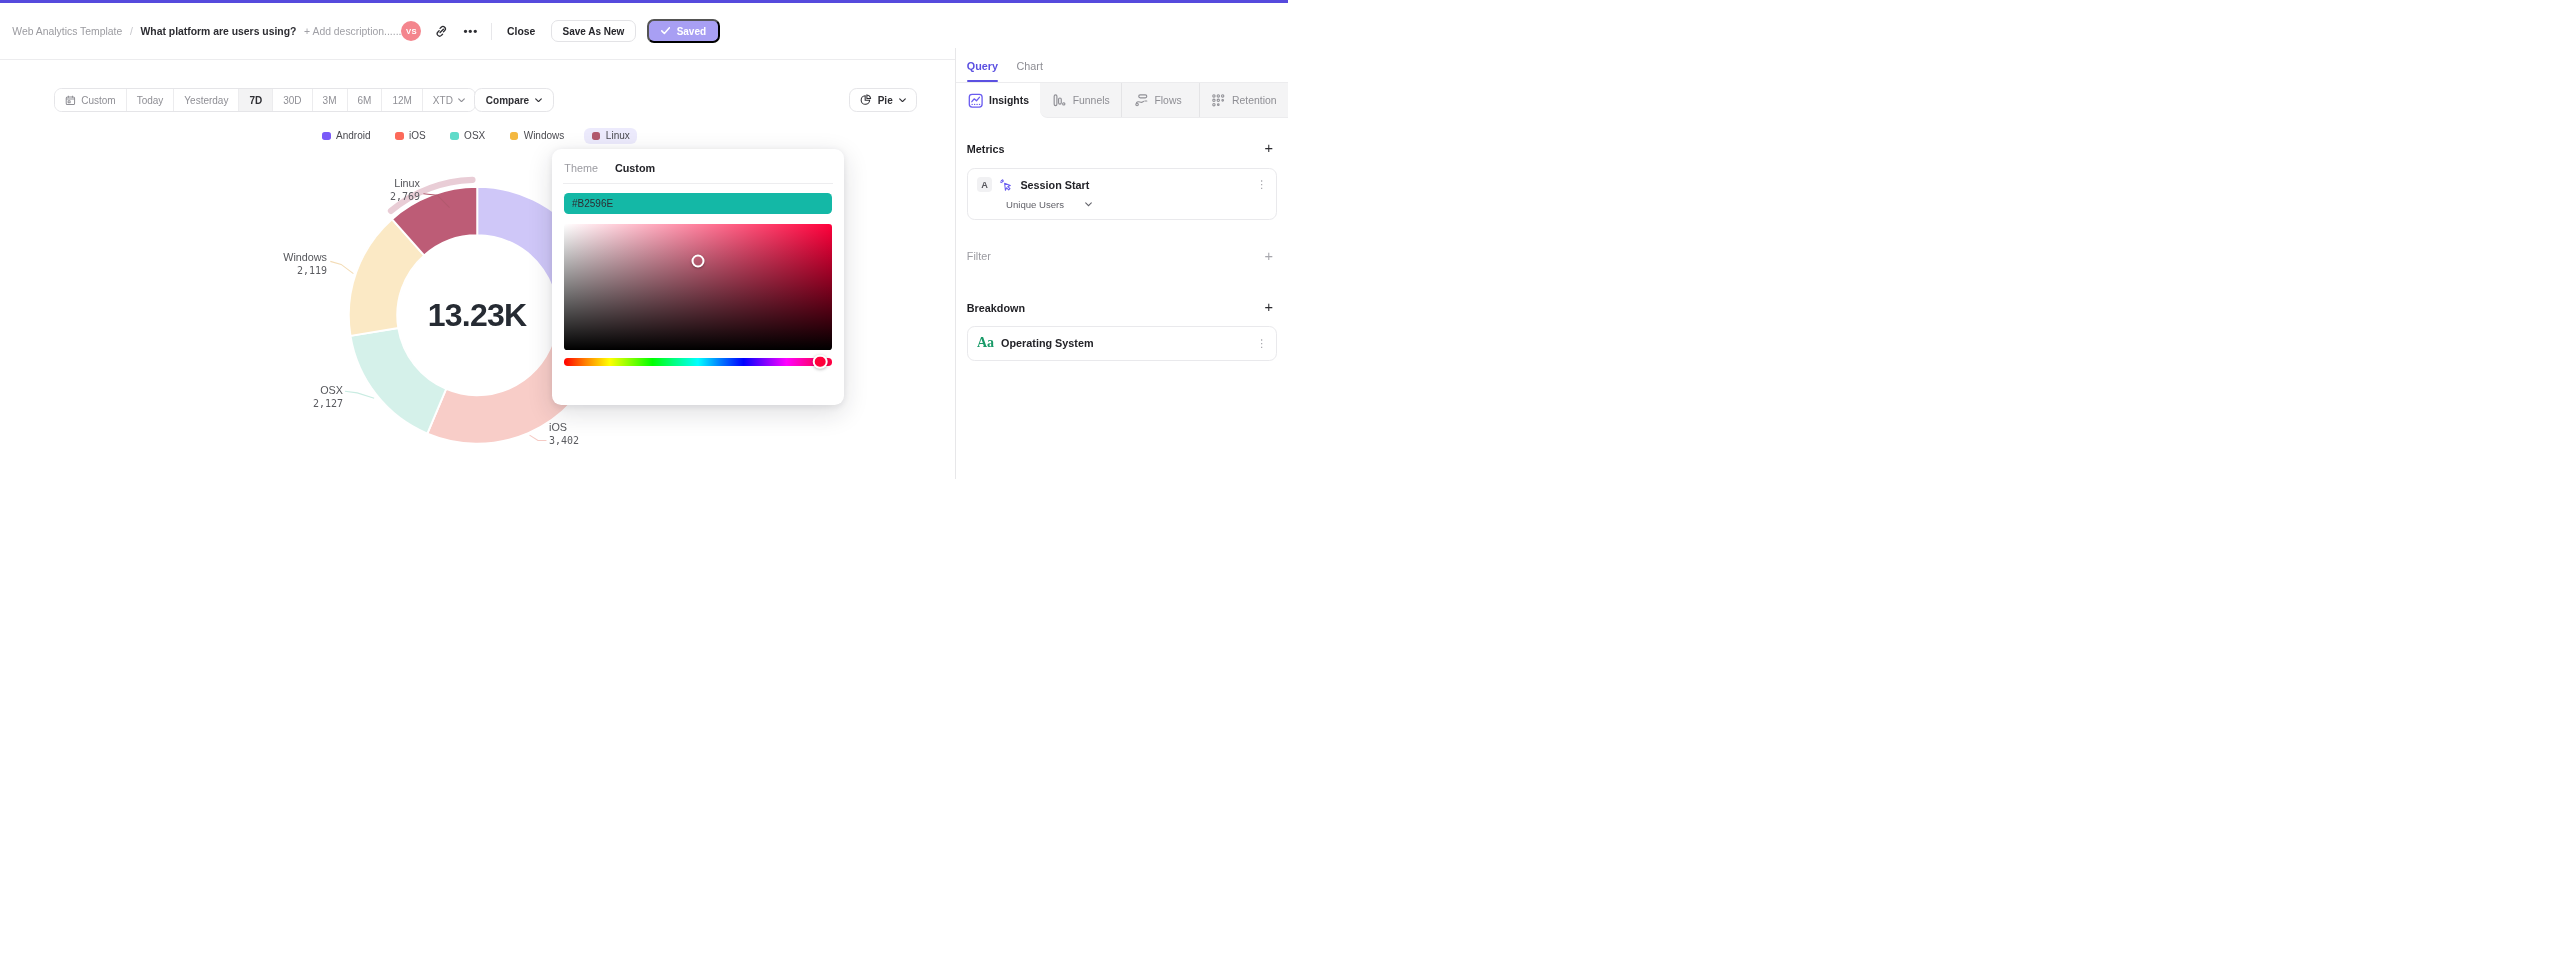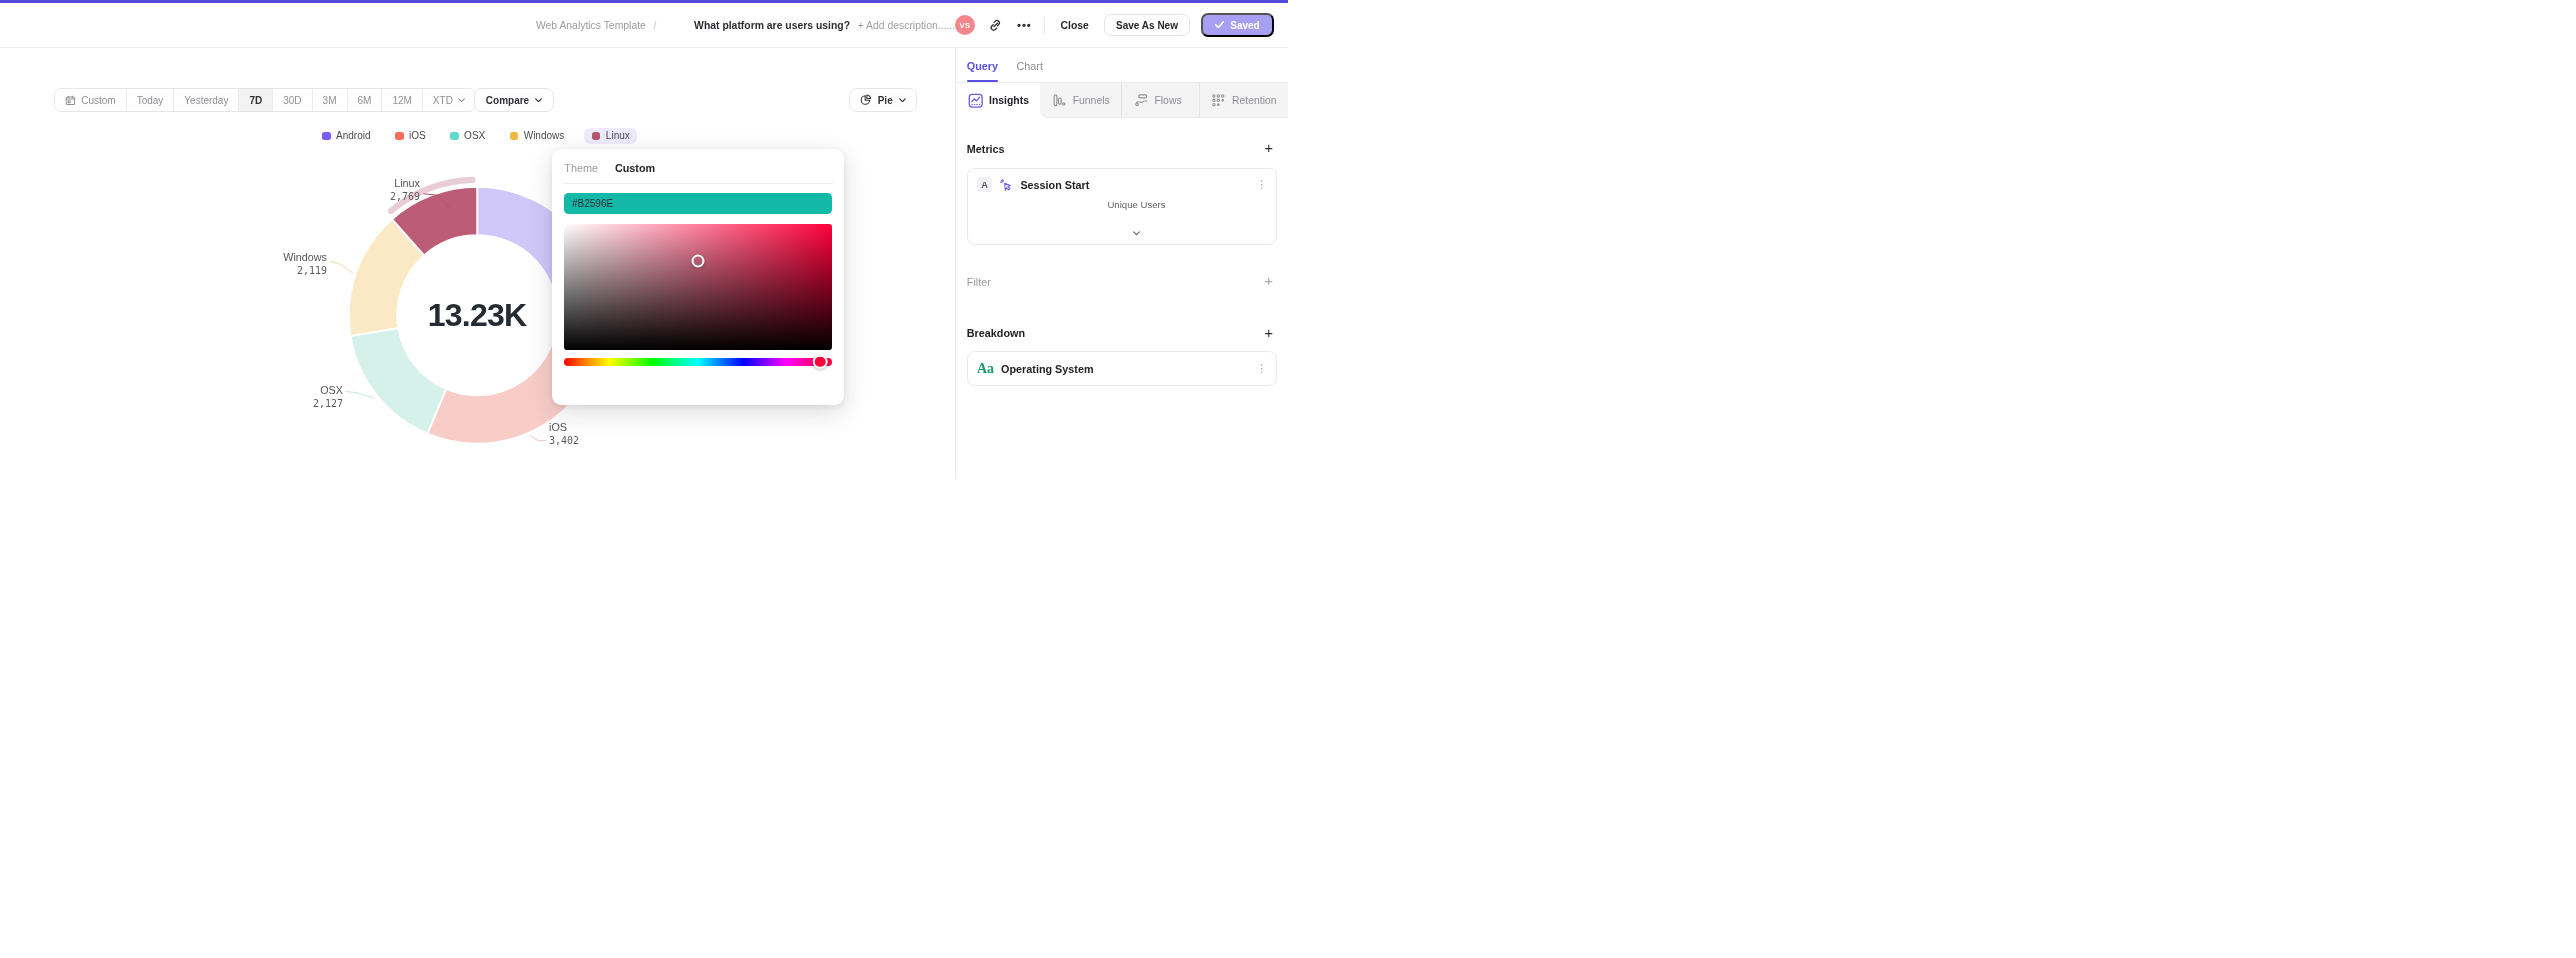--- a/index.html
+++ b/index.html
@@ -1,25 +1,25 @@
 <!DOCTYPE html>
 <html style="font-size:12.3px"><head>
 <meta charset="utf-8">
 <style>
   * { margin:0; padding:0; box-sizing:border-box; }
   body { background:#fff; font-family:"Liberation Sans", sans-serif; }
   .screen { position:relative; width:1288px; height:479px; background:#fff; overflow:hidden; color:#3a3a40; }
 
   
   .topbar { position:absolute; left:0; top:0; width:100%; height:3.1px; background:#564add; }
-  .header { position:absolute; left:0; top:3.1px; width:100%; height:45px; border-bottom:0.8px solid #ececee; display:flex; align-items:center; justify-content:flex-end; padding:0 14px 0 12.3px; background:#fff; }
+  .header { position:absolute; left:0; top:3.1px; width:100%; height:57px; border-bottom:0.8px solid #ececee; display:flex; align-items:center; justify-content:flex-start; padding:0 14px 0 12.3px; background:#fff; }
   .crumbs { display:flex; align-items:center; gap:7.7px; font-size:10.4px; }
   .crumb-root { color:#9b9ba0; cursor:pointer; }
   .crumb-sep { color:#c6c6cb; }
-  .crumb-title { color:#2d2d32; font-weight:700;margin-left:30px; }
+  .crumb-title { color:#2d2d32; font-weight:700; }
   .crumb-add { color:#a0a0a6; }
   .actions { display:flex; align-items:center; gap:10.8px; }
   .avatar { width:20px; height:20px; border-radius:50%; background:#f4858d; color:#fff; font-size:7.7px; font-weight:700; display:flex; align-items:center; justify-content:center; letter-spacing:0.4px; }
   .icon-btn { display:flex; align-items:center; justify-content:center; width:18.5px; height:18.5px; color:#2e2e33; }
   .dots { font-size:11.5px; letter-spacing:0.8px; color:#2e2e33; font-weight:700; }
   .vdiv { width:0.8px; height:17px; background:#e7e7ea; }
   .btn-text { font-size:10.4px; color:#26262b; font-weight:600; padding:3.1px 4.6px; }
   .btn-outline { font-size:10px; color:#26262b; font-weight:600; border:0.8px solid #e3e3e6; border-radius:7px; padding:4.6px 10.8px; background:#fff; }
   .btn-saved { display:flex; align-items:center; gap:6.2px; font-size:10px; color:#fff; font-weight:600; border-radius:7px; padding:4.6px 12.3px; background:#a89ff3; }
 
@@ -81,21 +81,21 @@
   .sec-title { font-size:10.8px; font-weight:700; color:#1e1e23; }
   .sec-title.muted { color:#9b9ba1; font-weight:400; }
   .plus { font-size:14.6px; line-height:14.6px; color:#2b2b30; font-weight:400; width:17px; text-align:center; cursor:pointer; }
   .plus.muted { color:#a7a7ad; }
   .card { border:0.8px solid #e9e9ec; border-radius:7.7px; background:#fff; padding:7.7px 9.2px; }
   .card-row { display:flex; align-items:center; gap:7px; }
   .badge-a { width:15.4px; height:15.4px; border-radius:3.8px; background:#f1f1f3; color:#56565c; font-size:9.2px; font-weight:600; display:flex; align-items:center; justify-content:center; }
   .badge-aa { color:#189a67; font-size:14px; font-weight:700;font-family:Liberation Serif, serif; }
   .card-name { font-size:10.8px; color:#232328; font-weight:600; flex:1; }
   .kebab { color:#a2a2a8; font-size:10.8px; letter-spacing:0; line-height:10.8px; cursor:pointer; }
-  .card-sub { display:flex; align-items:center; gap:21px; margin:7px 0 0.8px 29px; font-size:9.6px; color:#63636a; cursor:pointer;flex-direction:column; }
+  .card-sub { display:flex; align-items:center; gap:21px; margin:7px 0 0.8px 29px; font-size:9.6px; color:#63636a; cursor:pointer; }
   .card-sub .chev { color:#63636a; }
 </style>
 </head>
 <body>
 
 <div class="screen">
   <div class="topbar"></div>
 
   <div class="header">
     <div class="crumbs">

